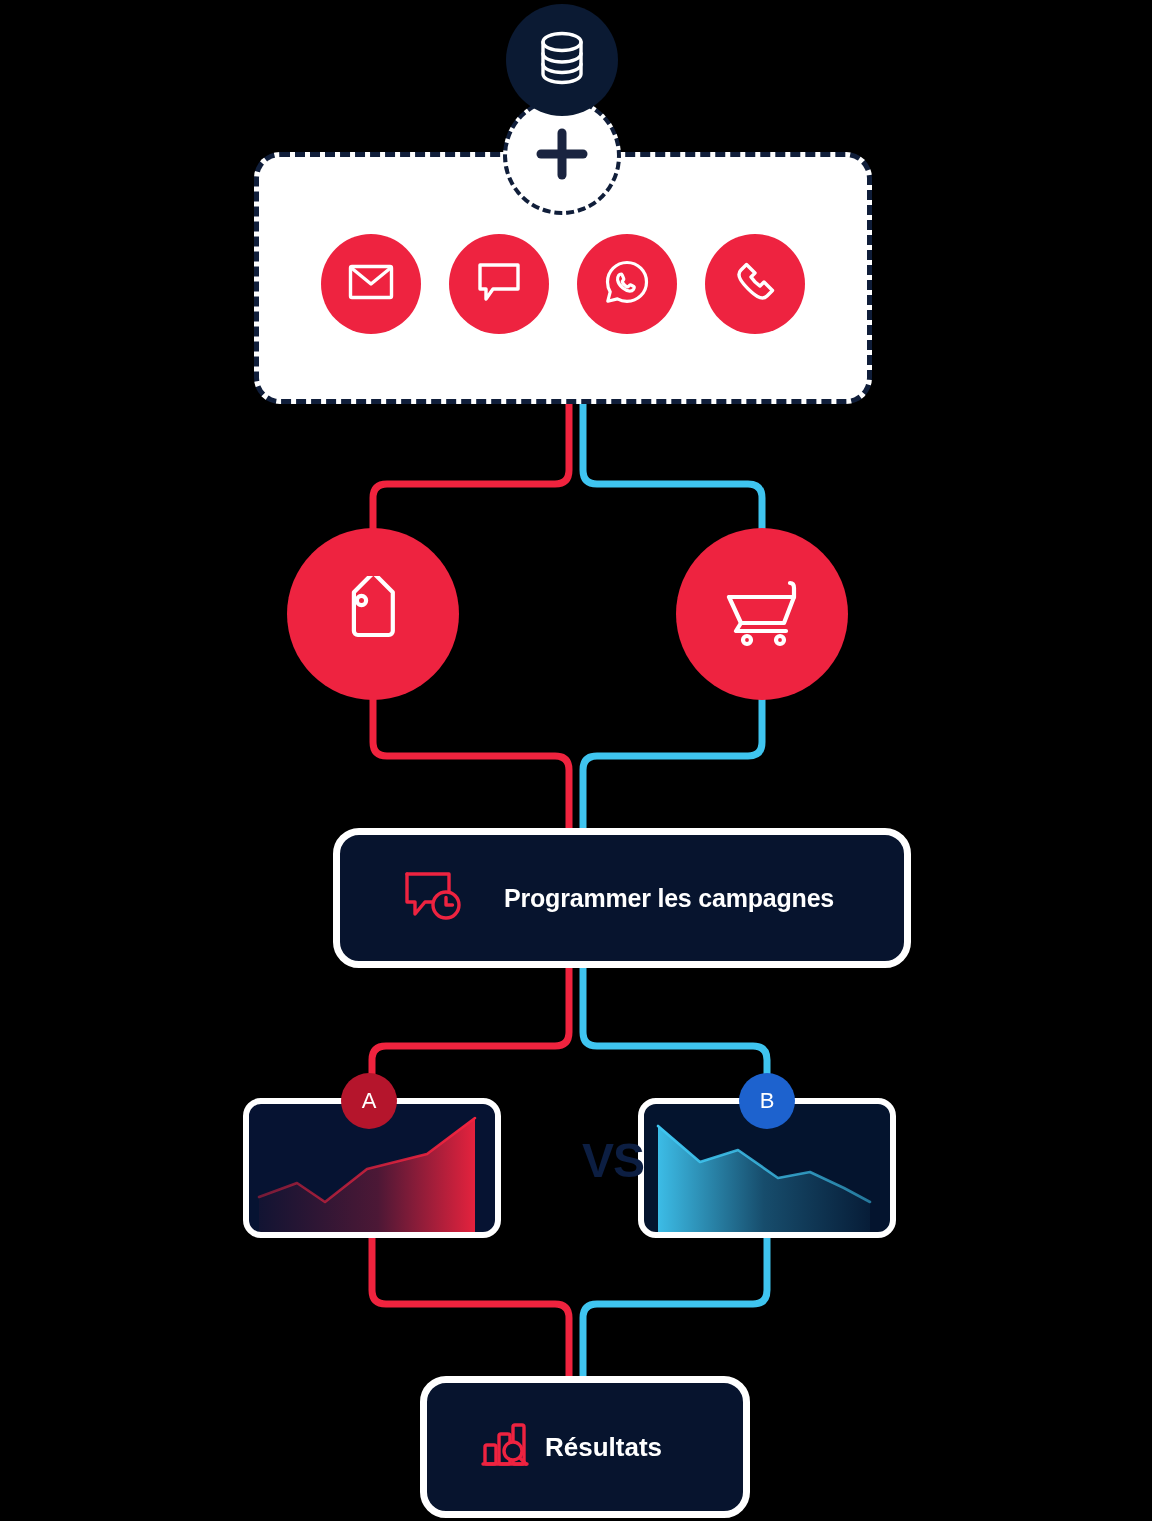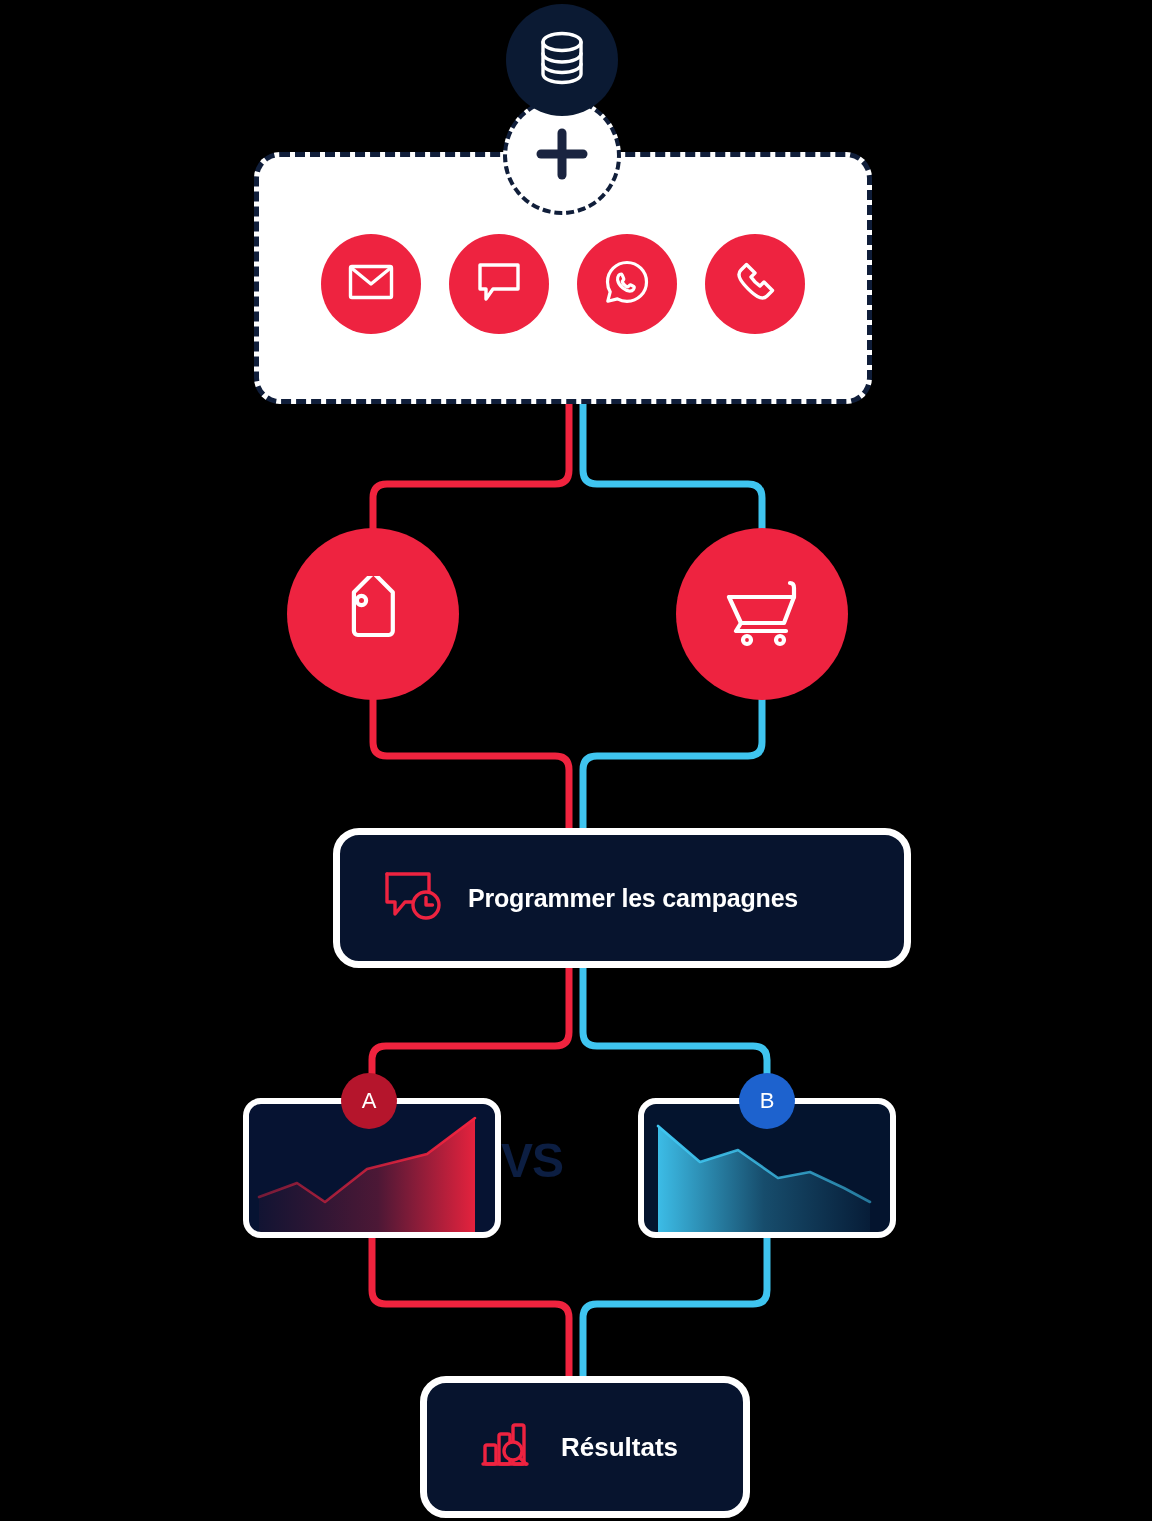--- a/index.html
+++ b/index.html
@@ -120,22 +120,22 @@
     top: 828px;
     width: 578px;
     height: 140px;
     background: #07142E;
     border-radius: 26px;
     border: 7px solid #FFFFFF;
     box-sizing: border-box;
     z-index: 4;
     display: flex;
     align-items: center;
-    padding-left: 44px;
-    gap: 26px;
+    padding-left: 64px;
+    gap: 42px;
   }
   .campaign-text { display: flex; flex-direction: column; gap: 3px; }
   .campaign-title {
     color: #FFFFFF;
     font-size: 25px;
     font-weight: bold;
     letter-spacing: -0.2px;
   }
   .campaign-sub {
     color: #E2E8F2;
@@ -171,24 +171,24 @@
     justify-content: center;
     color: #FFFFFF;
     font-size: 22px;
     font-weight: normal;
   }
   .badge-a { left: 341px; background: #B5152C; }
   .badge-b { left: 739px; background: #1D62CE; }
 
   .vs-label {
     position: absolute;
-    left: 501px;
+    left: 548px;
     top: 1133px;
     width: 96px;
-    text-align: left;
+    text-align: right;
     color: #0C1E42;
     font-size: 48px;
     font-weight: bold;
     letter-spacing: -1px;
     z-index: 4;
   }
 
   
   .results-card {
     position: absolute;
@@ -197,21 +197,21 @@
     width: 330px;
     height: 142px;
     background: #07142E;
     border-radius: 26px;
     border: 7px solid #FFFFFF;
     box-sizing: border-box;
     z-index: 4;
     display: flex;
     align-items: center;
     padding-left: 52px;
-    gap: 28px;
+    gap: 12px;
   }
   .results-title {
     color: #FFFFFF;
     font-size: 26px;
     font-weight: bold;
   }
 </style>
 </head>
 <body>
 

